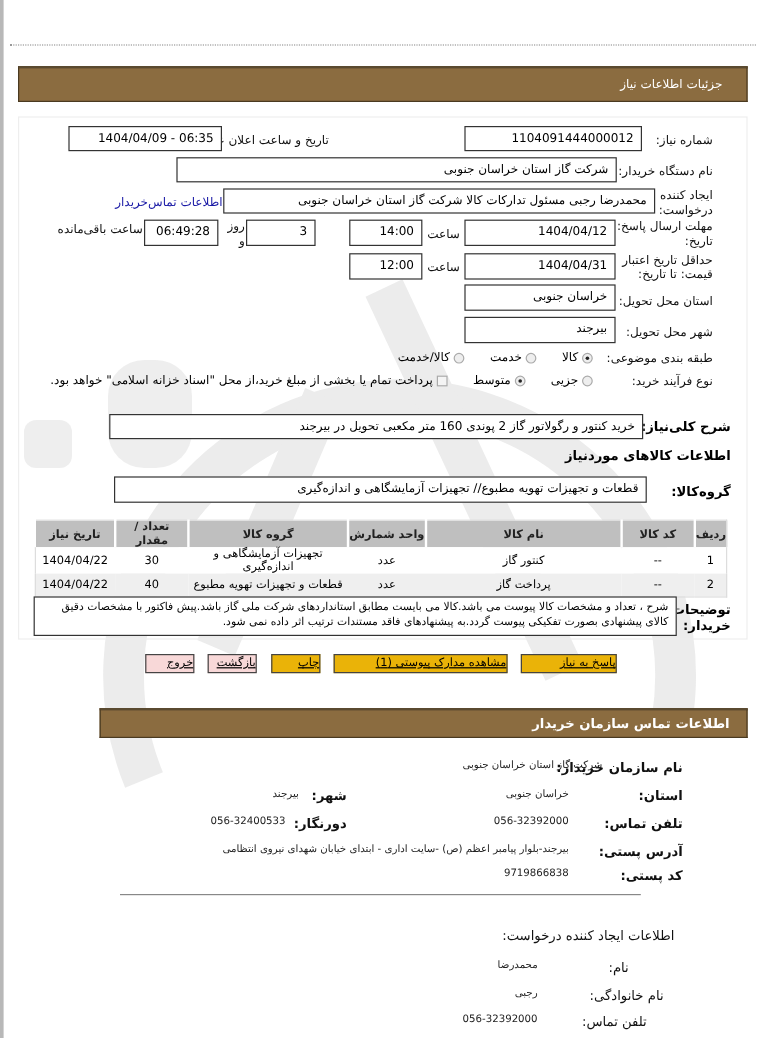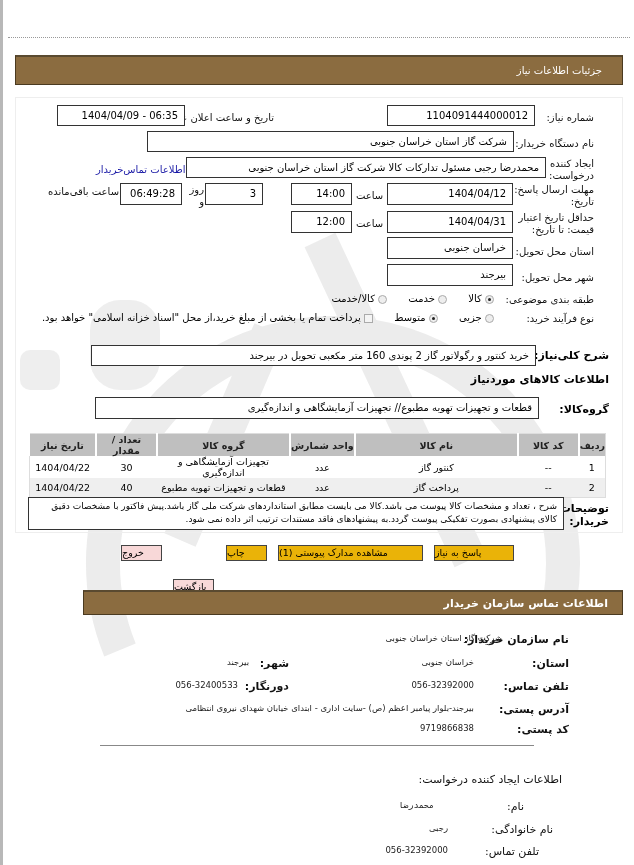--- a/index.html
+++ b/index.html
@@ -23,21 +23,21 @@
   .check { display: inline-block; width: 9px; height: 9px; border: 1px solid #aaa; background: #f4f4f4; vertical-align: middle; }
   .row-opts { position: absolute; direction: rtl; font-size: 10px; white-space: nowrap; }
   .row-opts span.opt { margin-left: 18px; }
   .bold-lbl { position: absolute; direction: rtl; font-weight: bold; font-size: 11px; }
   table.items { position: absolute; left: 28px; top: 433px; width: 578px; border-collapse: collapse; direction: rtl; font-size: 9.5px; }
   table.items th { background: #bfbfbf; color: #222; font-weight: bold; height: 22px; border-left: 2px solid #fff; }
   table.items td { text-align: center; height: 19px; }
   table.items tr.r1 td { background: #fff; }
   table.items tr.r2 td { background: #efefef; }
   table.items { border: 1px solid #ddd; }
-  .btn { position: absolute; height: 16px; border: 1px solid #444; font-size: 9.5px; line-height: 12px; text-align: left; direction: rtl; font-family: "DejaVu Sans", sans-serif; cursor: pointer; }
+  .btn { position: absolute; height: 16px; border: 1px solid #444; font-size: 9.5px; line-height: 12px; text-align: right; direction: rtl; font-family: "DejaVu Sans", sans-serif; cursor: pointer; text-decoration: underline; }
   .btn.green { background: #eab308; }
   .btn.pink { background: #f8d8d8; }
   .contact-header { left: 83px; top: 590px; width: 540px; height: 25px; line-height: 24px; font-weight: bold; font-size: 11px; padding-right: 14px; }
   .c-lbl { position: absolute; direction: rtl; text-align: right; font-size: 11px; font-weight: bold; color: #111; white-space: nowrap; }
   .c-val { position: absolute; direction: rtl; text-align: right; font-size: 8.5px; color: #222; white-space: nowrap; }
   .divider { position: absolute; left: 100px; top: 745px; width: 434px; border-top: 1px solid #888; }
   .watermark { position: absolute; left: 0; top: 180px; width: 634px; height: 560px; pointer-events: none; }
 </style>
 </head>
 <body>
@@ -150,21 +150,21 @@
     </tr>
   </tbody>
 </table>
 
 <div class="bold-lbl" style="right:25px; top:502px; width:45px; line-height:13px;">توضیحات خریدار:</div>
 <div class="box" style="left:28px; top:497px; width:536px; height:33px; white-space:normal; line-height:13px; padding-top:2px; font-size:9px;">شرح ، تعداد و مشخصات کالا پیوست می باشد.کالا می بایست مطابق استانداردهای شرکت ملی گاز باشد.پیش فاکتور با مشخصات دقیق کالای پیشنهادی بصورت تفکیکی پیوست گردد.به پیشنهادهای فاقد مستندات ترتیب اثر داده نمی شود.</div>
 
 <button class="btn green" style="left:434px; top:545px; width:80px;">پاسخ به نیاز</button>
 <button class="btn green" style="left:278px; top:545px; width:145px;">مشاهده مدارک پیوستی (1)</button>
 <button class="btn green" style="left:226px; top:545px; width:41px;">چاپ</button>
-<button class="btn pink" style="left:173px; top:545px; width:41px;margin-top:34px;">بازگشت</button>
+<button class="btn pink" style="left:173px; top:545px; width:41px;">بازگشت</button>
 <button class="btn pink" style="left:121px; top:545px; width:41px;">خروج</button>
 
 <div class="section-header contact-header">
   <span>اطلاعات تماس سازمان خریدار</span>
 </div>
 
 <div class="c-lbl" style="right:65px; top:633px;">نام سازمان خریدار:</div>
 <div class="c-val" style="right:132px; top:633px;">شرکت گاز استان خراسان جنوبی</div>
 
 <div class="c-lbl" style="right:65px; top:657px;">استان:</div>
@@ -180,17 +180,17 @@
 <div class="c-lbl" style="right:65px; top:703px;">آدرس پستی:</div>
 <div class="c-val" style="right:160px; top:703px;">بیرجند-بلوار پیامبر اعظم (ص) -سایت اداری - ابتدای خیابان شهدای نیروی انتظامی</div>
 
 <div class="c-lbl" style="right:65px; top:723px;">کد پستی:</div>
 <div class="c-val" style="right:160px; top:723px;">9719866838</div>
 
 <div class="divider"></div>
 
 <div class="c-lbl" style="right:72px; top:773px; font-weight:normal;">اطلاعات ایجاد کننده درخواست:</div>
 <div class="c-lbl" style="right:110px; top:800px; font-weight:normal;">نام:</div>
-<div class="c-val" style="right:200px; top:800px;font-family:Liberation Mono, monospace;">محمدرضا</div>
+<div class="c-val" style="right:186px; top:800px;">محمدرضا</div>
 <div class="c-lbl" style="right:81px; top:823px; font-weight:normal;">نام خانوادگی:</div>
 <div class="c-val" style="right:186px; top:823px;">رجبی</div>
 <div class="c-lbl" style="right:95px; top:845px; font-weight:normal;">تلفن تماس:</div>
 <div class="c-val" style="right:186px; top:845px; direction:ltr;">056-32392000</div>
 
 </body></html>

